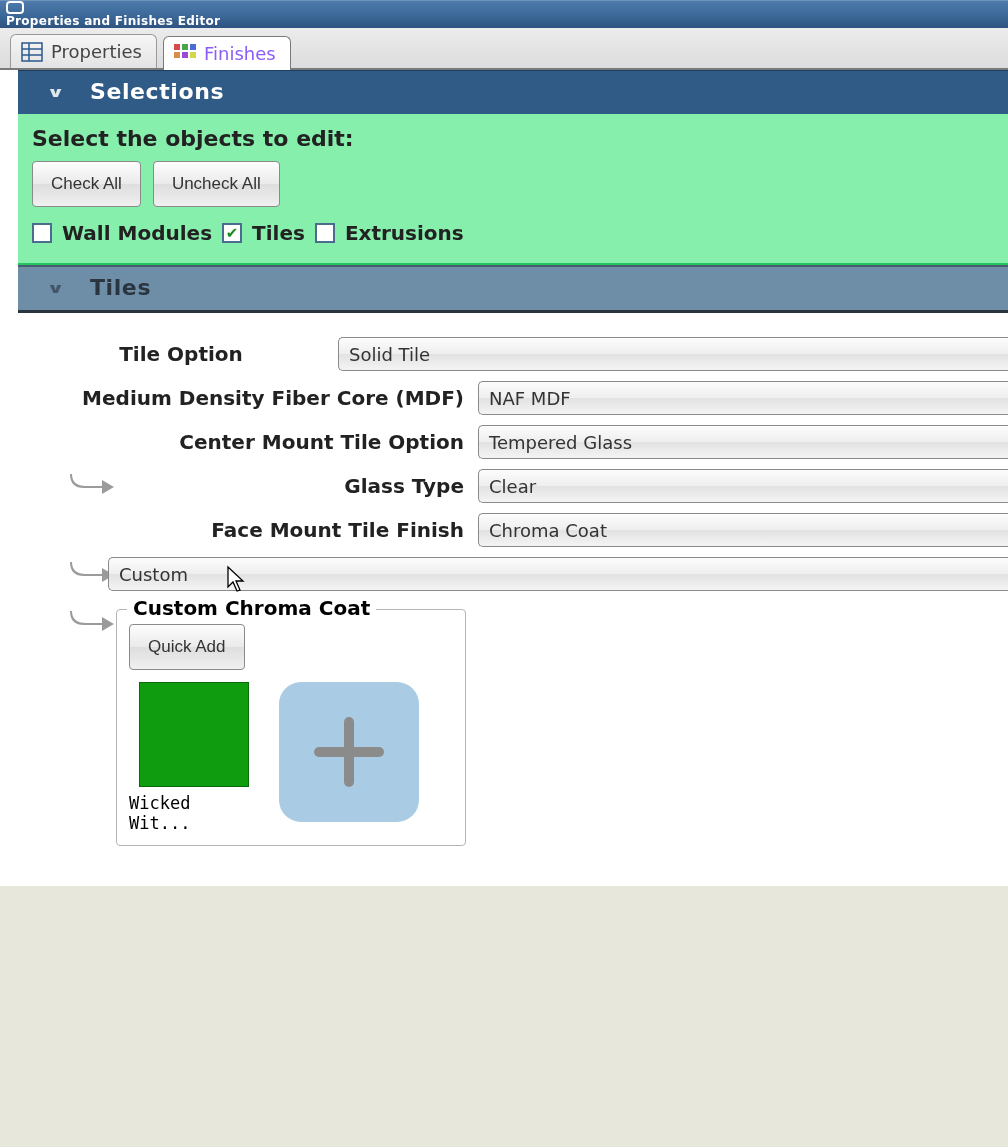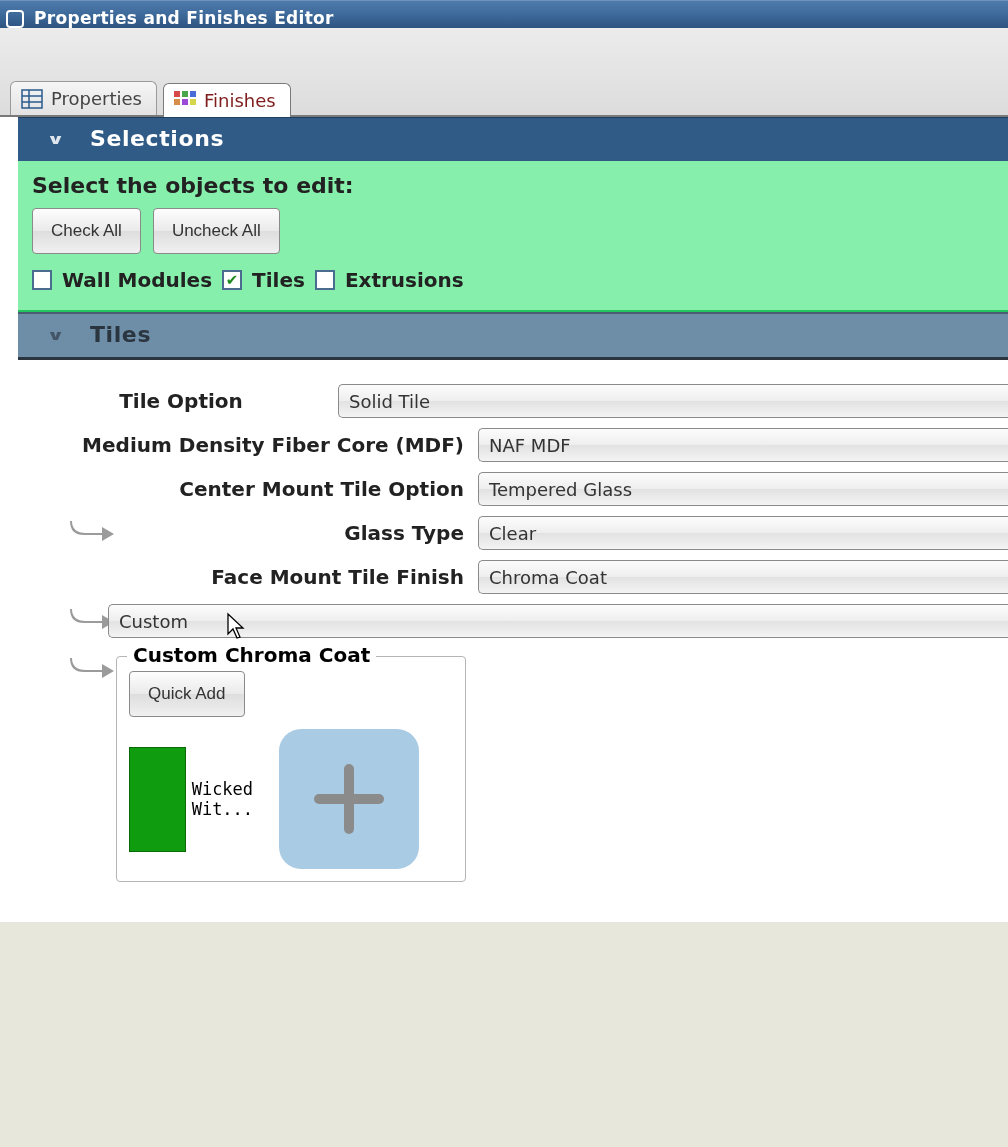--- a/index.html
+++ b/index.html
@@ -10,27 +10,28 @@
     background: #e8e7db;
     width: 1008px;
     height: 1147px;
     overflow: hidden;
   }
   
   .titlebar {
     background: linear-gradient(to bottom, #4f7bac 0%, #3d6a9a 50%, #2e5380 100%);
     height: 28px;
     display: flex;
-    align-items: flex-end;
+    align-items: flex-start;
     color: #fff;
-    font-size: 17px;
+    font-size: 12px;
     font-weight: 700;
     padding-left: 6px;
     border-top: 1px solid #6e94bd;
     letter-spacing: 0.3px;
+    flex-direction: column;
   }
   .titlebar .sysicon {
     width: 18px; height: 18px;
     border: 2px solid #fff;
     border-radius: 4px;
     margin-right: 10px;
     background: transparent;
   }
   
   .tabstrip {
@@ -46,25 +47,24 @@
     gap: 8px;
     padding: 6px 14px 6px 10px;
     border: 1px solid #9a9a9a;
     border-bottom: none;
     border-radius: 6px 6px 0 0;
     background: linear-gradient(to bottom, #f6f6f6, #e3e3e3);
     color: #444;
     font-size: 18px;
     cursor: pointer;
     position: relative;
-    margin-top: 47px;
   }
   .tab.active {
     background: #fff;
-    color: #7f1d1d;
+    color: #8b5cf6;
     border-color: #7a7a7a;
     top: 2px;
     z-index: 2;
   }
   .tab .tabicon {
     width: 22px; height: 20px;
     display: inline-block;
   }
   .tabicon.grid svg rect { stroke: #2b5a8c; fill: none; stroke-width: 1.5; }
   .tabicon.grid svg line { stroke: #2b5a8c; stroke-width: 1.5; }
@@ -205,21 +205,21 @@
     padding: 0 6px;
     font-size: 20px;
     font-weight: 700;
   }
   .swatchrow {
     display: flex;
     gap: 20px;
     margin-top: 12px;
   }
   .swatchitem {
-    display: flex; flex-direction: row; align-items: center; gap: 6px;
+    display: flex; flex-direction: column; align-items: center; gap: 6px;
     font-family: "DejaVu Sans Mono", monospace;
     font-size: 17px;
     width: 130px;
   }
   .swatch {
     width: 110px; height: 105px;
     background: #0f9d0f;
     border: 1px solid #0a6a0a;
   }
   .addtile {

